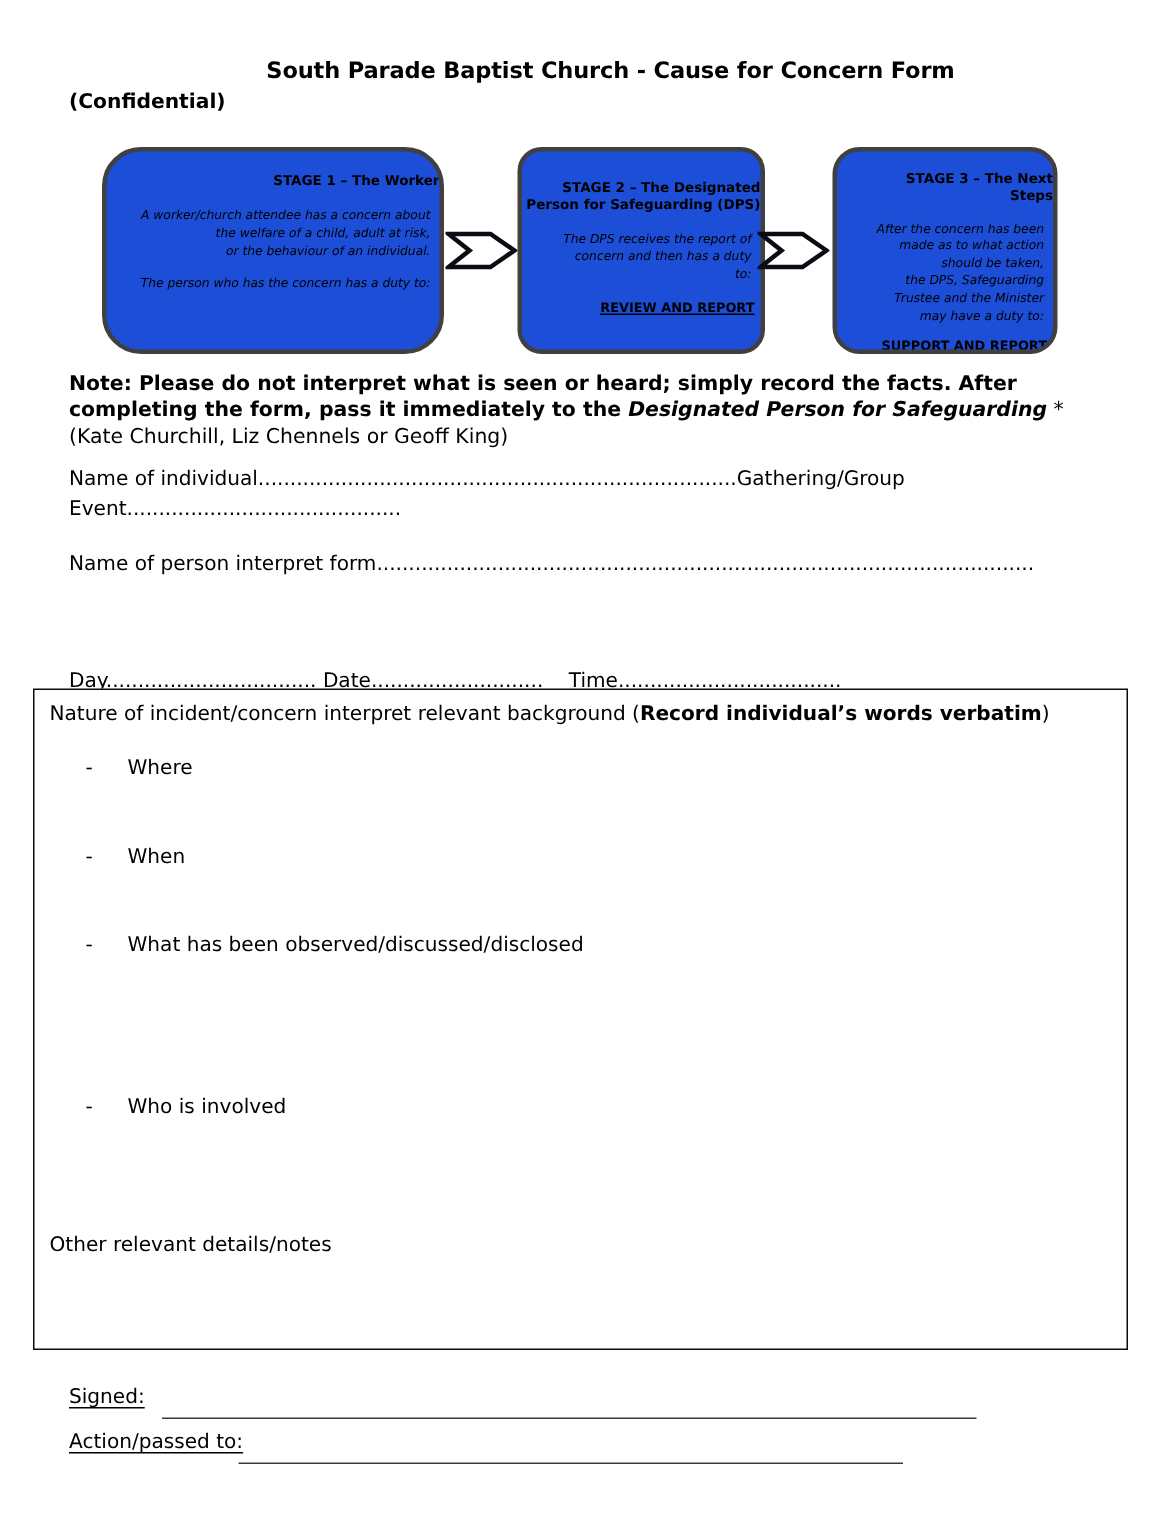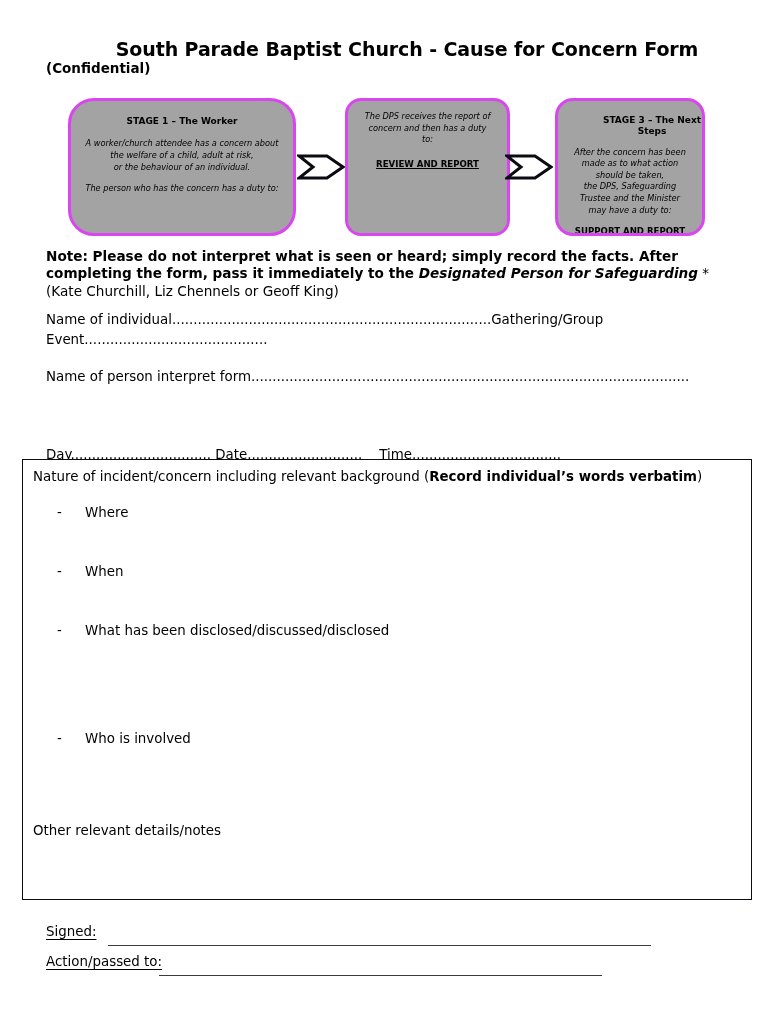--- a/index.html
+++ b/index.html
@@ -24,21 +24,21 @@
     width: 770px;
     height: 44px;
   }
   .doc-title {
     position: absolute;
     left: 0;
     top: 0;
     width: 770px;
     text-align: center;
     font-family: "DejaVu Sans", sans-serif;
-    font-size: 19px;
+    font-size: 15px;
     font-weight: bold;
     letter-spacing: -0.1px;
     padding-left: 44px;
     box-sizing: border-box;
   }
   .confidential {
     position: absolute;
     left: 46px;
     top: 22px;
     font-size: 13.5px;
@@ -49,24 +49,24 @@
   .flow {
     position: absolute;
     left: 0;
     top: 92px;
     width: 770px;
     height: 150px;
   }
   .stage-box {
     position: absolute;
     box-sizing: border-box;
-    background: #a3a3a3;
-    border: 3px solid #d946ef;
+    background: #1d4ed8;
+    border: 3px solid #404040;
     border-radius: 18px;
-    text-align: center;
+    text-align: right;
     font-family: "DejaVu Sans", sans-serif;
     overflow: hidden;
   }
   .stage-1 { left: 68px;  top: 6px;  width: 228px; height: 138px; border-radius: 26px;}
   .stage-2 { left: 345px; top: 6px;  width: 165px; height: 138px; border-radius: 16px;}
   .stage-3 { left: 555px; top: 6px;  width: 150px; height: 138px; border-radius: 18px;}
 
   .stage-title {
     font-size: 9px;
     font-weight: bold;
@@ -211,20 +211,22 @@
     <div class="stage-body stage-body-2">The person who has the concern has a duty to:</div>
   </div>
 
   <div class="arrow arrow-1">
     <svg width="48" height="30" viewBox="0 0 48 30" xmlns="http://www.w3.org/2000/svg">
       <polygon points="2,4 30,4 46,15 30,26 2,26 16,15" fill="#ffffff" stroke="#0b0b14" stroke-width="3" stroke-linejoin="miter"></polygon>
     </svg>
   </div>
 
   <div class="stage-box stage-2">
+    <div class="stage-title" style="white-space:pre-line;">STAGE 2 – The Designated
+Person for Safeguarding (DPS)</div>
     <div class="stage-body" style="white-space:pre-line;">The DPS receives the report of
 concern and then has a duty
 to:</div>
     <div class="stage-action">REVIEW AND REPORT</div>
   </div>
 
   <div class="arrow arrow-2">
     <svg width="48" height="30" viewBox="0 0 48 30" xmlns="http://www.w3.org/2000/svg">
       <polygon points="2,4 30,4 46,15 30,26 2,26 16,15" fill="#ffffff" stroke="#0b0b14" stroke-width="3" stroke-linejoin="miter"></polygon>
     </svg>
@@ -248,27 +250,27 @@
   <div class="field-row">Name of individual...........................................................................Gathering/Group Event...........................................</div>
   <div class="field-row">Name of person interpret form.......................................................................................................</div>
   <div class="field-row">
     <div>Day................................. Date...........................    Time...................................</div>
     <div><span class="indent"></span><span>Place.......................................</span></div>
     <div>(Of observed behaviour/discussion/disclosure)</div>
   </div>
 </div>
 
 <div class="incident-box">
-  <div class="incident-heading"><span>Nature of incident/concern including relevant background (</span><b>Record individual’s words verbatim</b><span>)</span></div>
+  <div class="incident-heading"><span>Nature of incident/concern interpret relevant background (</span><b>Record individual’s words verbatim</b><span>)</span></div>
 
   <div class="prompt p-where"><span class="dash">-</span><span>Where</span></div>
 
   <div class="prompt p-when"><span class="dash">-</span><span>When</span></div>
 
-  <div class="prompt p-what"><span class="dash">-</span><span>What has been disclosed/discussed/disclosed</span></div>
+  <div class="prompt p-what"><span class="dash">-</span><span>What has been observed/discussed/disclosed</span></div>
 
   <div class="prompt p-who"><span class="dash">-</span><span>Who is involved</span></div>
 
   <div class="prompt p-other">Other relevant details/notes</div>
 </div>
 
 <div class="sign-area">
   <div class="sign-row">
     <span class="sign-label">Signed:</span>
     <span class="sign-rule rule-signed"></span>

